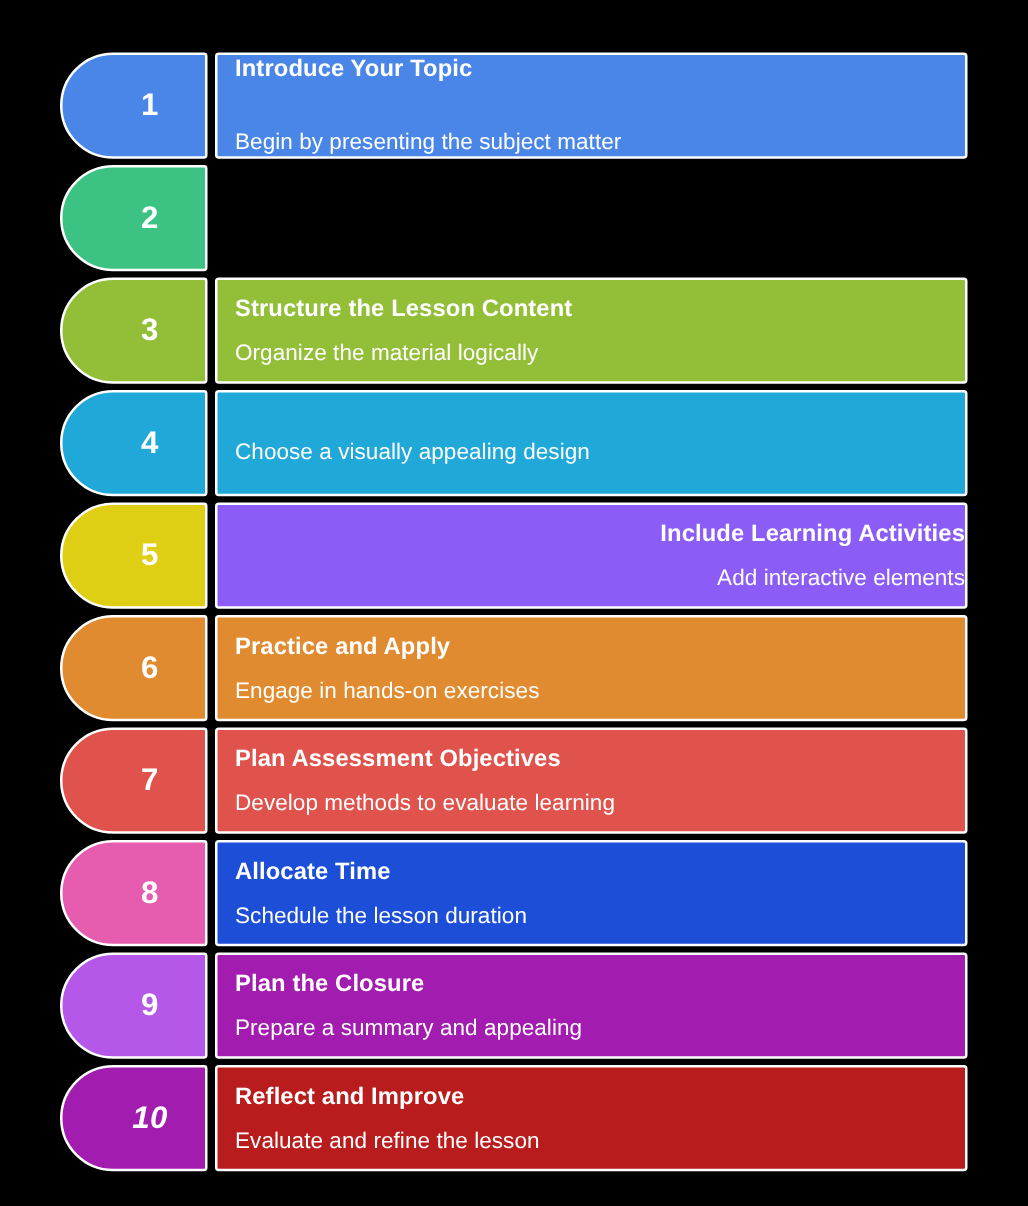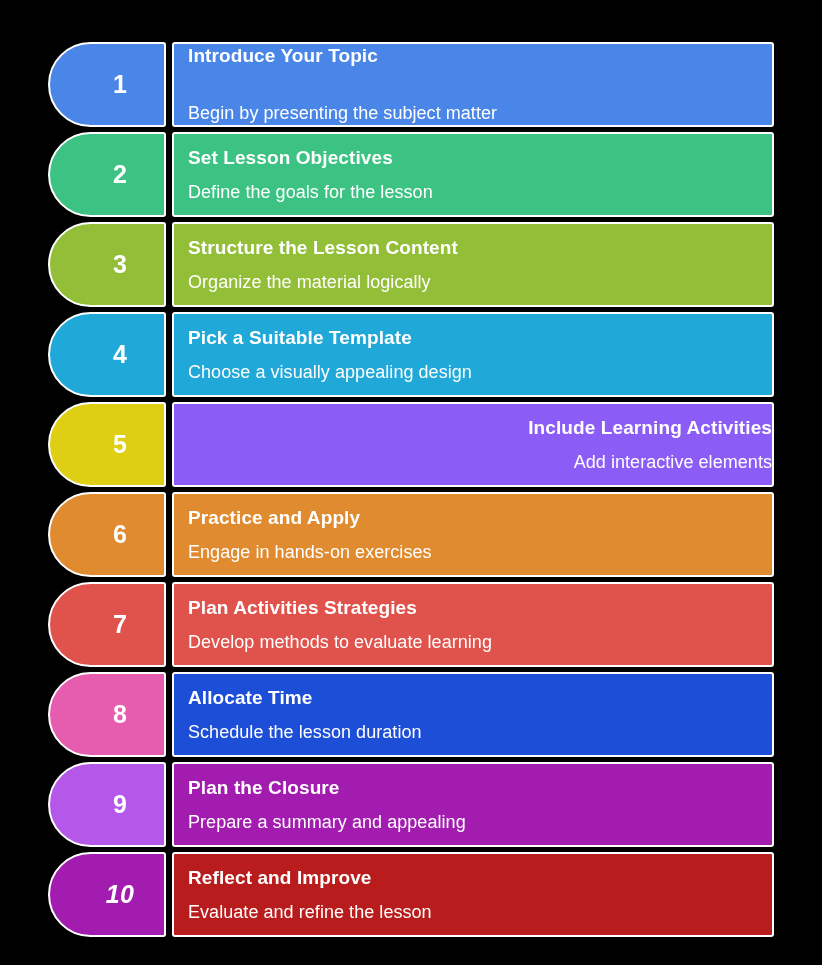--- a/index.html
+++ b/index.html
@@ -89,40 +89,35 @@
       </div>
       <div class="step-bar" style="background: rgb(74, 134, 232); gap: 23px;">
         <div class="step-title">Introduce Your Topic</div>
         <div class="step-desc">Begin by presenting the subject matter</div>
       </div>
     </div>
     <div class="step-row">
       <div class="step-badge" style="background: rgb(60, 195, 131);">
         <span class="step-number">2</span>
       </div>
-      <div class="step-bar" style="background: rgb(60, 195, 131);">
-        <div class="step-title">Set Lesson Objectives</div>
-        <div class="step-desc">Define the goals for the lesson</div>
-      </div>
     </div>
     <div class="step-row">
       <div class="step-badge" style="background: rgb(147, 191, 56);">
         <span class="step-number">3</span>
       </div>
       <div class="step-bar" style="background: rgb(147, 191, 56);">
         <div class="step-title">Structure the Lesson Content</div>
         <div class="step-desc">Organize the material logically</div>
       </div>
     </div>
     <div class="step-row">
       <div class="step-badge" style="background: rgb(31, 168, 216);">
         <span class="step-number">4</span>
       </div>
       <div class="step-bar" style="background: rgb(31, 168, 216);">
-        <div class="step-title">Pick a Suitable Template</div>
         <div class="step-desc">Choose a visually appealing design</div>
       </div>
     </div>
     <div class="step-row">
       <div class="step-badge" style="background: rgb(223, 207, 20);">
         <span class="step-number">5</span>
       </div>
       <div class="step-bar" style="background: #8b5cf6; align-items: flex-end;">
         <div class="step-title">Include Learning Activities</div>
         <div class="step-desc">Add interactive elements</div>
@@ -135,21 +130,21 @@
       <div class="step-bar" style="background: rgb(224, 139, 48);">
         <div class="step-title">Practice and Apply</div>
         <div class="step-desc">Engage in hands-on exercises</div>
       </div>
     </div>
     <div class="step-row">
       <div class="step-badge" style="background: rgb(224, 82, 76);">
         <span class="step-number">7</span>
       </div>
       <div class="step-bar" style="background: rgb(224, 82, 76);">
-        <div class="step-title">Plan Activities Strategies</div>
+        <div class="step-title">Plan Assessment Objectives</div>
         <div class="step-desc">Develop methods to evaluate learning</div>
       </div>
     </div>
     <div class="step-row">
       <div class="step-badge" style="background: rgb(230, 92, 174);">
         <span class="step-number">8</span>
       </div>
       <div class="step-bar" style="background: #1d4ed8;">
         <div class="step-title">Allocate Time</div>
         <div class="step-desc">Schedule the lesson duration</div>

